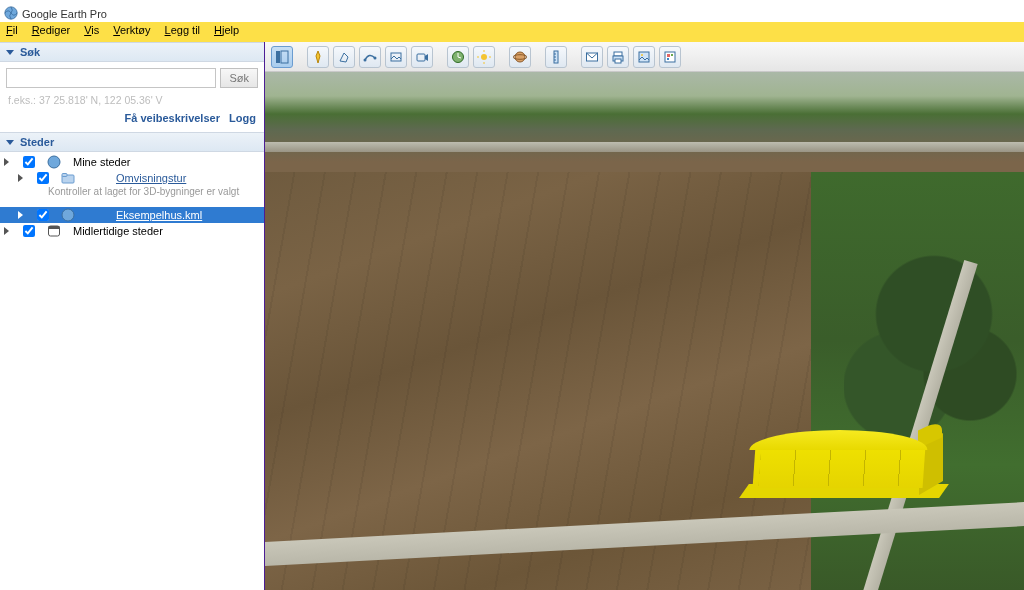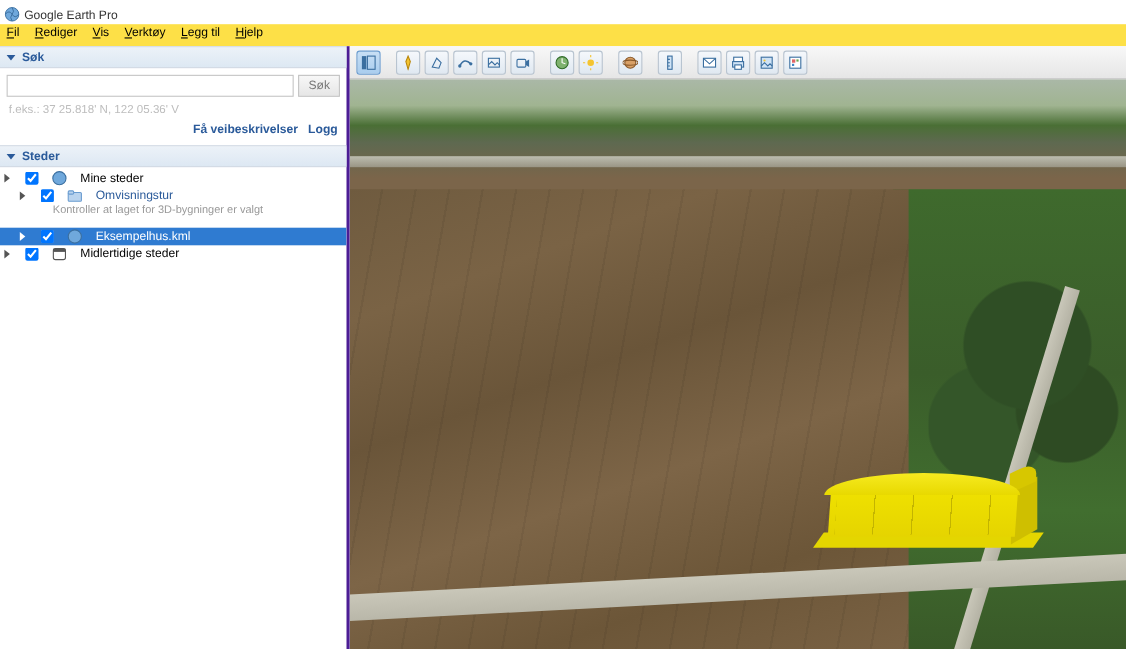--- a/index.html
+++ b/index.html
@@ -3,37 +3,37 @@
   <meta charset="utf-8">
   <style>
     * { box-sizing: border-box; margin: 0; padding: 0; }
     body { font-family: "Segoe UI", Tahoma, sans-serif; font-size: 11px; background: #fff; width: 1024px; height: 590px; overflow: hidden; display: flex; flex-direction: column; }
     .title-bar { height: 22px; display: flex; align-items: flex-end; padding: 2px 4px; background: #fff; color: #333; }
     .title-bar .globe-icon { width: 14px; height: 14px; margin-right: 4px; }
     .menu-bar { height: 20px; display: flex; align-items: flex-start; gap: 2px; padding: 0 0; background: #fde047; }
     .menu-bar .mi { padding: 2px 6px; cursor: default; }
     .menu-bar .mi u { text-decoration: underline; }
     .main { flex: 1; display: flex; min-height: 0; }
-    .sidebar { width: 318px; background: #fff; border-right: 3px solid #4c1d95; display: flex; flex-direction: column; }
+    .sidebar { width: 265px; background: #fff; border-right: 1px solid #4c1d95; display: flex; flex-direction: column; }
     .panel-hdr { background: linear-gradient(#ecf2f8, #dde8f3); color: #2a5a9a; font-weight: bold; padding: 3px 6px; border-top: 1px solid #cfd8e3; border-bottom: 1px solid #cfd8e3; display: flex; align-items: center; gap: 4px; }
     .disclose { display:inline-block; width:0;height:0;border-left:4px solid transparent;border-right:4px solid transparent;border-top:5px solid #2a5a9a; margin-right:2px;}
     .search-row { display: flex; gap: 4px; padding: 6px; }
     .search-row input[type="text"]{ flex:1; height:20px; border:1px solid #c5c5c5; padding:0 4px; font-size:11px;}
     .btn { height:20px; padding:0 8px; border:1px solid #c0c0c0; background:linear-gradient(#f7f7f7,#e6e6e6); font-size:11px; color:#777; cursor:default; }
     .hint { color:#bdbdbd; padding:0 8px 6px 8px; font-size:10.5px;}
     .links { text-align:right; padding:0 8px 8px 8px; color:#2a5a9a;}
     .links span { cursor:pointer; font-weight:bold; }
     .tree { padding: 2px 0; flex:1; overflow:auto;}
     .row { display:flex; align-items:center; height:16px; padding-left:2px; gap:12px; white-space:nowrap;}
     .row.selected { background:#2f7bd1; color:#fff;}
     .row .arrow-collapsed { width:0;height:0;border-top:4px solid transparent;border-bottom:4px solid transparent;border-left:5px solid #555; margin:0 2px;}
     .row.selected .arrow-collapsed { border-left-color:#fff;}
     .chk { width:12px;height:12px; }
     .folder-icon, .globe-small, .temp-icon { width:14px;height:14px; flex-shrink:0;}
-    .underline-link { color:#2a5a9a; }
+    .underline-link { color:#2a5a9a; text-decoration:underline;margin-left:29px;}
     .row.selected .underline-link{ color:#fff;}
     .sub-hint{ color:#999; font-size:10px; padding-left:48px;}
     .content { flex:1; display:flex; flex-direction:column; background:#eee;}
     .toolbar { height:30px; background:linear-gradient(#f8f8f8,#e6e6e6); border-bottom:1px solid #c9c9c9; display:flex; align-items:center; padding:0 6px; gap:4px;}
     .tb-btn { width:22px;height:22px; border:1px solid #b8c4d0; background:linear-gradient(#f5f8fc,#dfe8f1); border-radius:3px; display:flex;align-items:center;justify-content:center; font-size:12px; cursor:default;}
     .tb-btn.active { background:linear-gradient(#c8dff5,#a9cdee); border-color:#6a9cd0;}
     .tb-sep { width:6px;}
     .map { flex:1; position:relative; overflow:hidden;}
     
     .sky-and-far { position:absolute; top:0;left:0;right:0;height:120px;

